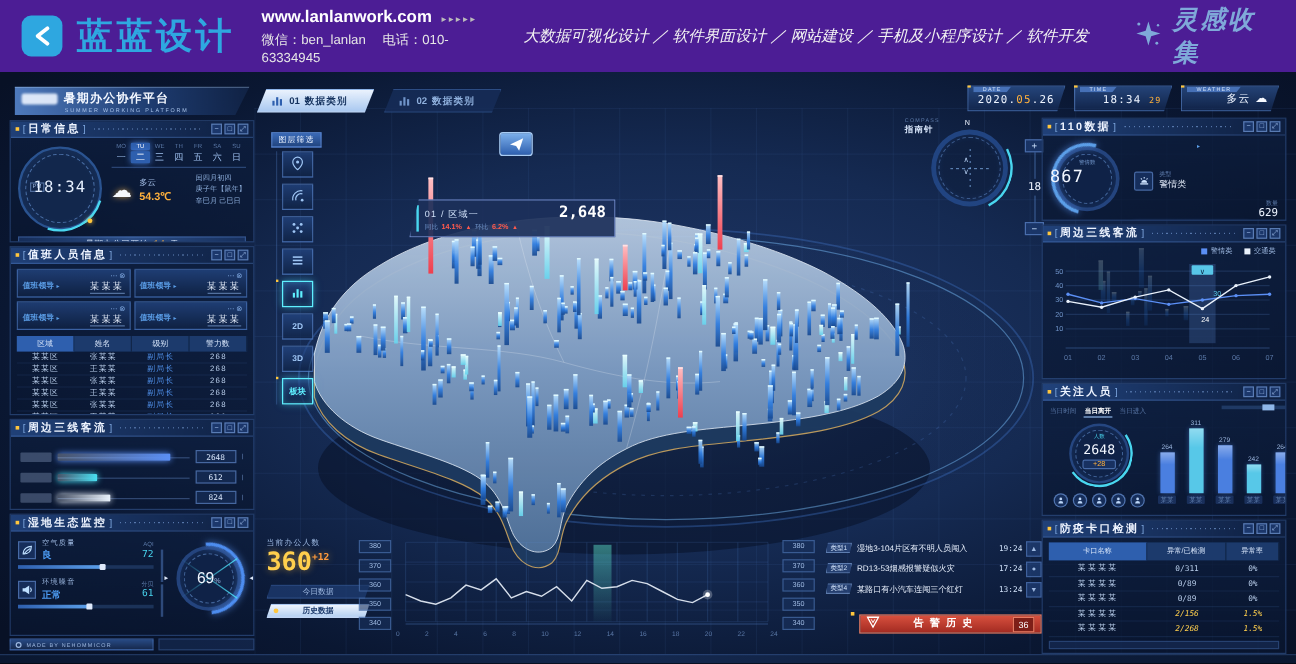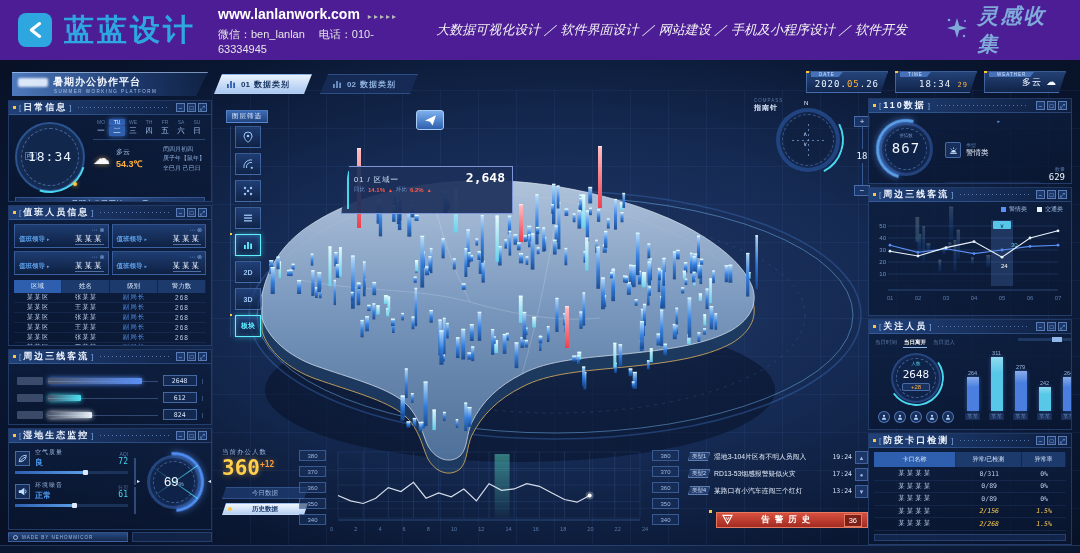--- a/index.html
+++ b/index.html
@@ -182,40 +182,40 @@
   .cp-carets{position:absolute;left:49px;top:31px;font-size:6px;color:#bcd6f8;line-height:1.7;text-align:center;}
   #zoomctl{position:absolute;left:852px;top:56px;width:20px;height:80px;z-index:4;display:flex;flex-direction:column;align-items:center;}
   .zbtn{width:16px;height:11px;border:1px solid rgba(120,165,240,.5);background:rgba(30,60,115,.7);color:#cfe4ff;
     font-size:8px;line-height:9px;text-align:center;cursor:pointer;}
   .zline{width:1px;flex:1;background:rgba(100,150,230,.45);}
   .zval{font-size:9px;color:#eef4ff;margin:2px 0;}
   #planebtn{position:absolute;left:416px;top:50px;width:28px;height:20px;border-radius:3px;z-index:4;cursor:pointer;
     background:linear-gradient(180deg,#7cb0ec,#2e5fae);border:1px solid #a9ccf4;display:flex;align-items:center;justify-content:center;}
 
   
-  #maptip{position:absolute;left:341px;top:106px;width:172px;height:48px;z-index:6;
+  #maptip{position:absolute;left:341px;top:106px;width:172px;height:32px;z-index:6;
     background:rgba(28,48,90,.92);border:1px solid #7c96d8;clip-path:polygon(8px 0,100% 0,100% 100%,0 100%);
     padding:3px 7px 2px 12px;}
   #maptip::before{content:"";position:absolute;left:5px;top:4px;bottom:4px;width:2px;background:#49d6ef;}
   .tip-r1{display:flex;align-items:baseline;}
   .tip-idx{font-size:7.5px;color:#cfe0f8;letter-spacing:1px;}
   .tip-val{margin-left:auto;font-size:13px;font-weight:bold;color:#fff;}
   .tip-r2{display:flex;gap:3px;align-items:center;margin-top:1px;}
   .tip-k{font-size:5.5px;color:#6f93c8;}
   .tip-p{font-size:6px;color:#ff5a4d;font-weight:bold;}
   .tip-a{font-size:5px;color:#ff5a4d;}
 
   
   .p110-body{display:flex;padding:3px 6px 0 6px;gap:8px;}
   .g110{position:relative;width:62px;height:62px;flex:0 0 auto;margin-top:2px;}
   .g110 .ring{position:absolute;inset:4px;border-radius:50%;border:3px solid rgba(50,90,160,.55);background:radial-gradient(circle,#0f2247 55%,#1a3564 100%);}
   .g110 .ring::before{content:"";position:absolute;inset:3px;border-radius:50%;border:1px dashed rgba(120,170,240,.45);}
   .g110 .arc{position:absolute;inset:1px;border-radius:50%;border:3px solid transparent;border-top-color:#5b9ee8;border-left-color:#5b9ee8;transform:rotate(-30deg);filter:drop-shadow(0 0 3px rgba(90,150,250,.8));}
   .g110 .lab{position:absolute;left:0;right:0;top:15px;text-align:center;font-size:4.5px;color:#6f93c8;}
-  .g110 .val{position:absolute;left:0;right:0;top:22px;text-align:center;font-size:14px;color:#f2f7ff;letter-spacing:1px;}
+  .g110 .val{position:absolute;left:0;right:0;top:22px;text-align:left;font-size:14px;color:#f2f7ff;letter-spacing:1px;}
   #rows110{flex:1;padding-top:2px;}
   .r110{margin-bottom:7px;}
   .r110-top{display:flex;align-items:center;gap:5px;}
   .r110 .ibx{width:16px;height:16px;border:1px solid rgba(120,165,240,.5);border-radius:2px;background:rgba(30,60,115,.6);display:flex;align-items:center;justify-content:center;color:#cfe4ff;flex:0 0 auto;}
   .r110 .tl{font-size:5px;color:#5b79a8;} .r110 .tv{font-size:7.5px;color:#e6eefb;}
   .r110 .cnt{margin-left:auto;text-align:right;margin-top:48px;}
   .r110 .cl{font-size:5px;color:#5b79a8;} .r110 .cv{font-size:9px;color:#eef4ff;}
   .r110 .arr{font-size:5px;color:#5b9ee8;margin-left:4px;align-self:flex-start;}
   .r110-bar{margin-top:3px;height:4px;background:rgba(60,100,160,.3);position:relative;}
   .r110-bar i{position:absolute;left:0;top:0;bottom:0;}

